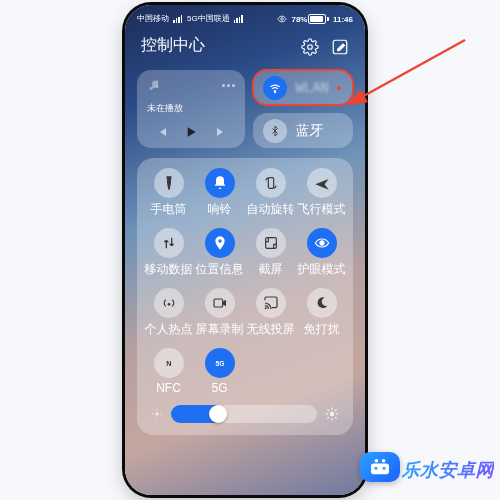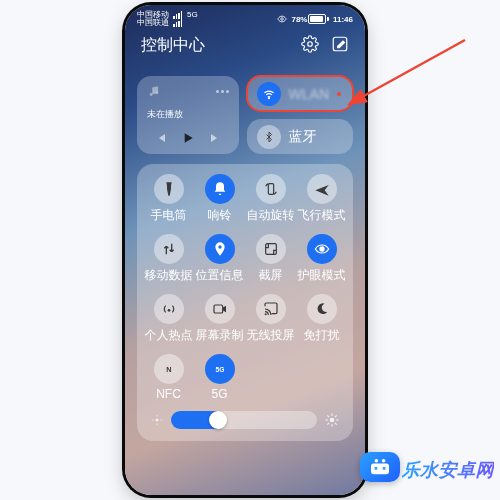--- a/index.html
+++ b/index.html
@@ -29,46 +29,47 @@
   color: #fff;
 }
 .status-bar {
   display: flex;
   align-items: center;
   justify-content: space-between;
   height: 20px;
   padding: 4px 12px 0;
   font-size: 8px;
 }
-.status-left { display:flex; flex-direction:column; line-height:8px; }
+.status-left { display:flex; flex-direction:row; line-height:8px; }
 .status-left .sig { display:flex; gap:2px; align-items:center;}
 .bars { display:inline-flex; gap:1px; align-items:flex-end; margin-left:2px;}
 .bars span{ width:1.5px; background:#fff; display:inline-block;}
 .bars span:nth-child(1){height:3px;} .bars span:nth-child(2){height:4.5px;}
 .bars span:nth-child(3){height:6px;} .bars span:nth-child(4){height:7.5px;}
 .status-right { display:flex; gap:4px; align-items:center;font-weight:bold;}
 .battery { display:inline-flex; align-items:center; gap:1px;}
 .battery-body{ width:16px; height:8px; border:1px solid #fff; border-radius:2px; position:relative;}
 .battery-fill{ position:absolute; left:1px; top:1px; bottom:1px; width:78%; background:#fff; border-radius:1px;}
 .battery-tip{ width:1.5px; height:4px; background:#fff; border-radius:0 1px 1px 0;}
 .header {
-  display:flex; align-items:flex-start; justify-content:space-between;
-  padding: 6px 16px 20px;
+  display:flex; align-items:flex-end; justify-content:space-between;
+  padding: 6px 16px 14px;
 }
 .header h1 { margin:0; font-size:16px; font-weight:500;}
 .header-icons { display:flex; gap:12px; }
 .hicon { width:18px; height:18px; }
 .card {
   background: rgba(255,255,255,.25);
   backdrop-filter: blur(6px);
   border-radius: 14px;
 }
 .row-top{
   display:flex; gap:8px;
   padding: 0 12px;
+  font-family: Liberation Mono, monospace;
 }
 .media-card{
   flex:1;
   height:78px;
   padding:8px 10px;
   box-sizing:border-box;
   display:flex; flex-direction:column; justify-content:space-between;
 }
 .media-top{ display:flex; justify-content:space-between; align-items:center;}
 .media-note{opacity:.6;}

